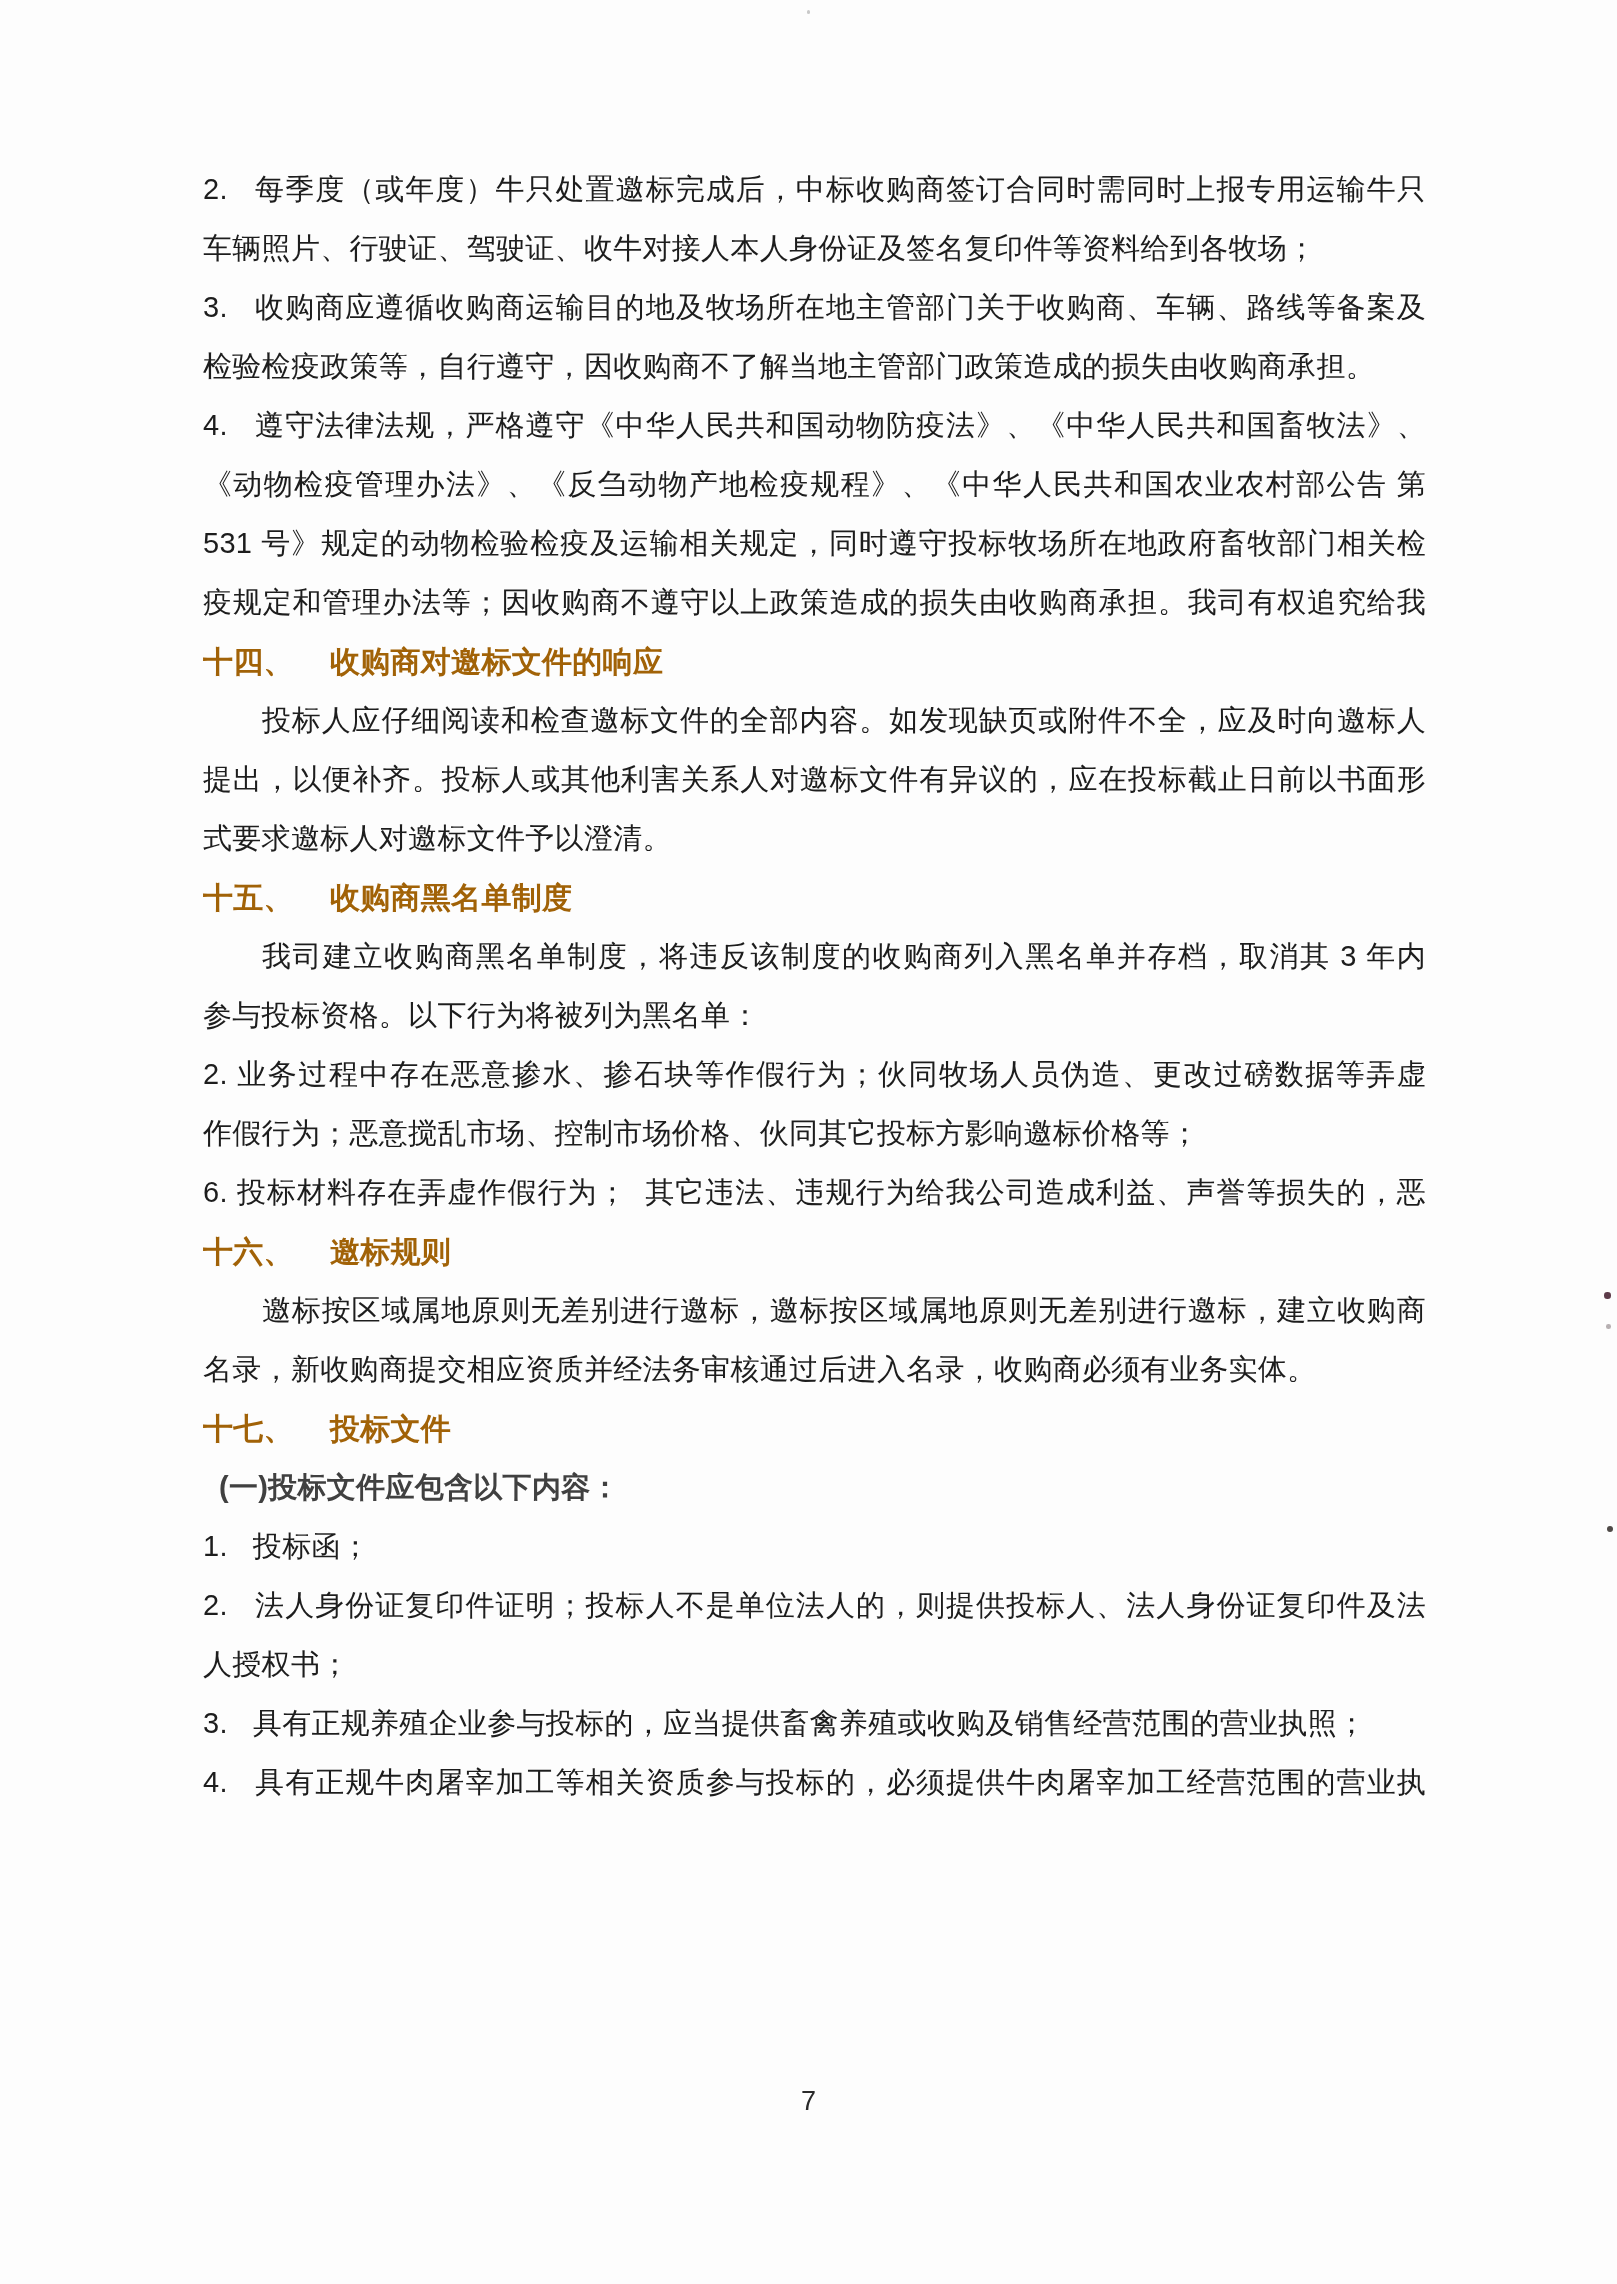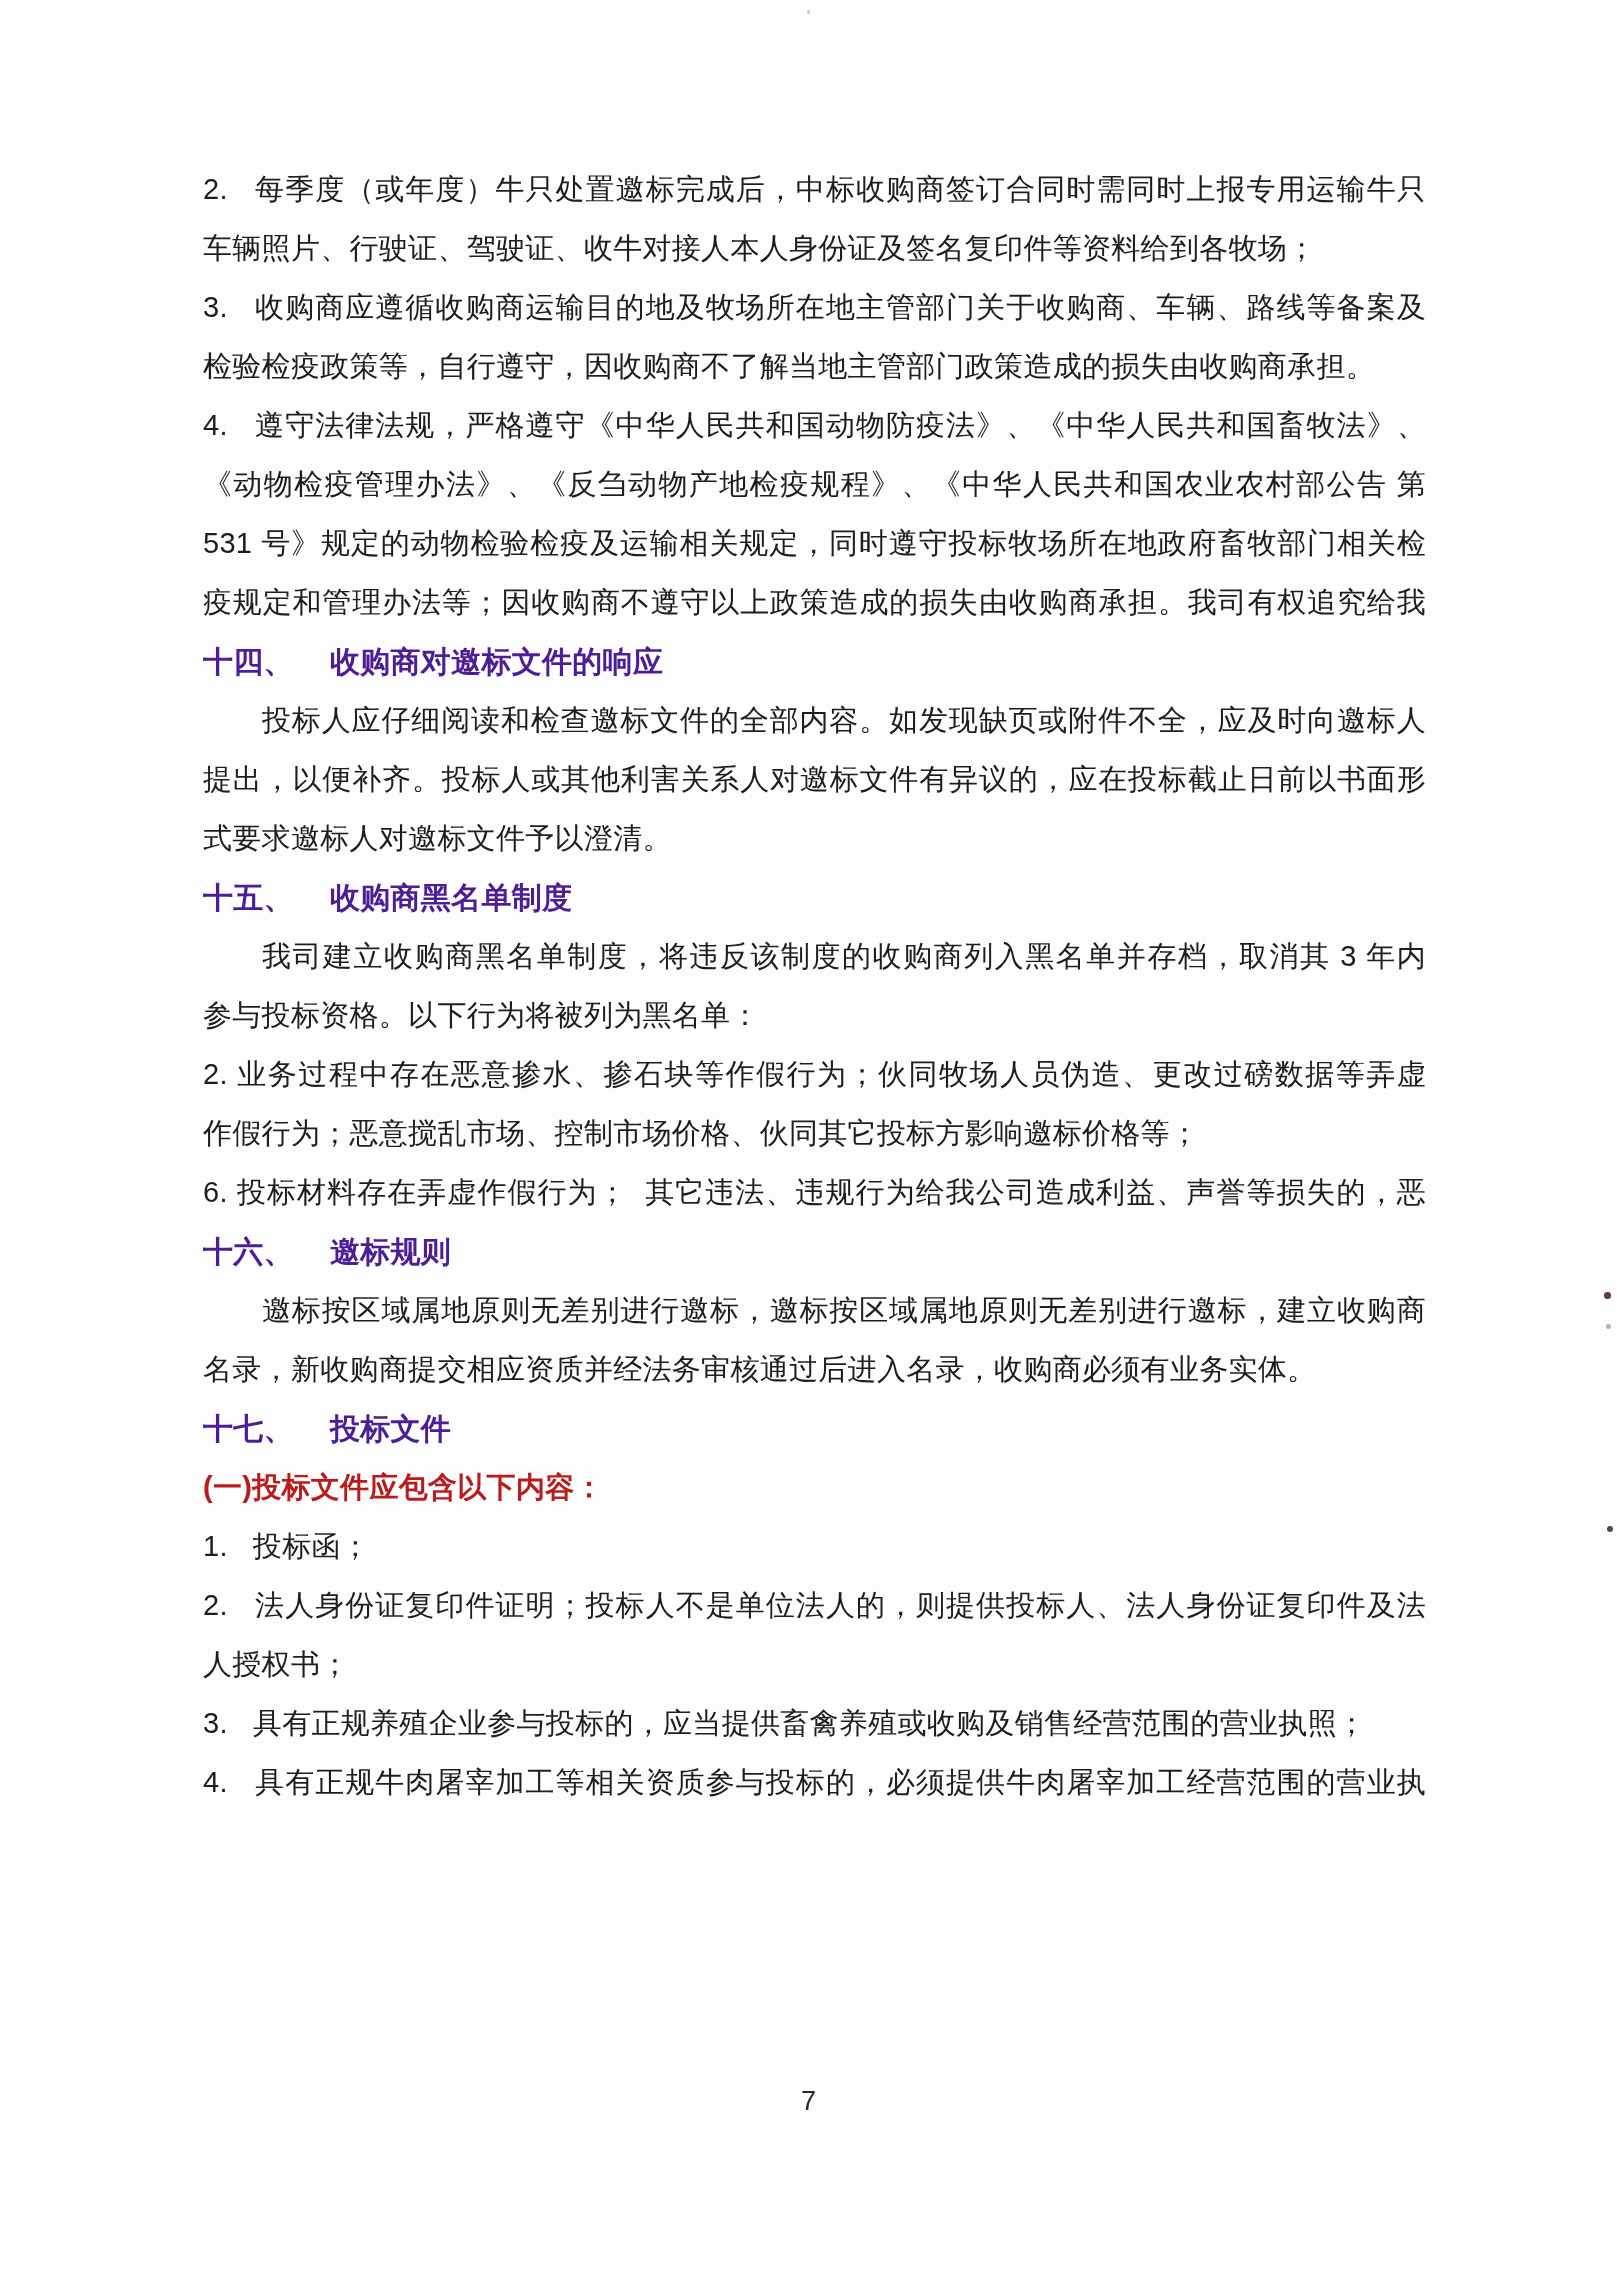--- a/index.html
+++ b/index.html
@@ -32,31 +32,32 @@
   }
   .line.fill {
     text-align: justify;
     text-align-last: justify;
   }
   .line.indent {
     text-indent: 59px;
   }
   .line.heading {
     font-weight: 700;
-    color: #4c1d95;
+    color: #a16207;
     font-size: 30px;
   }
   .line.heading .num {
     display: inline-block;
     margin-right: 36px;
   }
   .line.subheading {
     font-weight: 700;
-    color: #b91c1c;
+    color: #404040;
     font-size: 29px;
+    margin-left: 16px;
   }
   .page-number {
     position: absolute;
     top: 2082px;
     left: 0;
     width: 100%;
     text-align: center;
     font-size: 27px;
     line-height: 39px;
     color: #2a2a2a;

